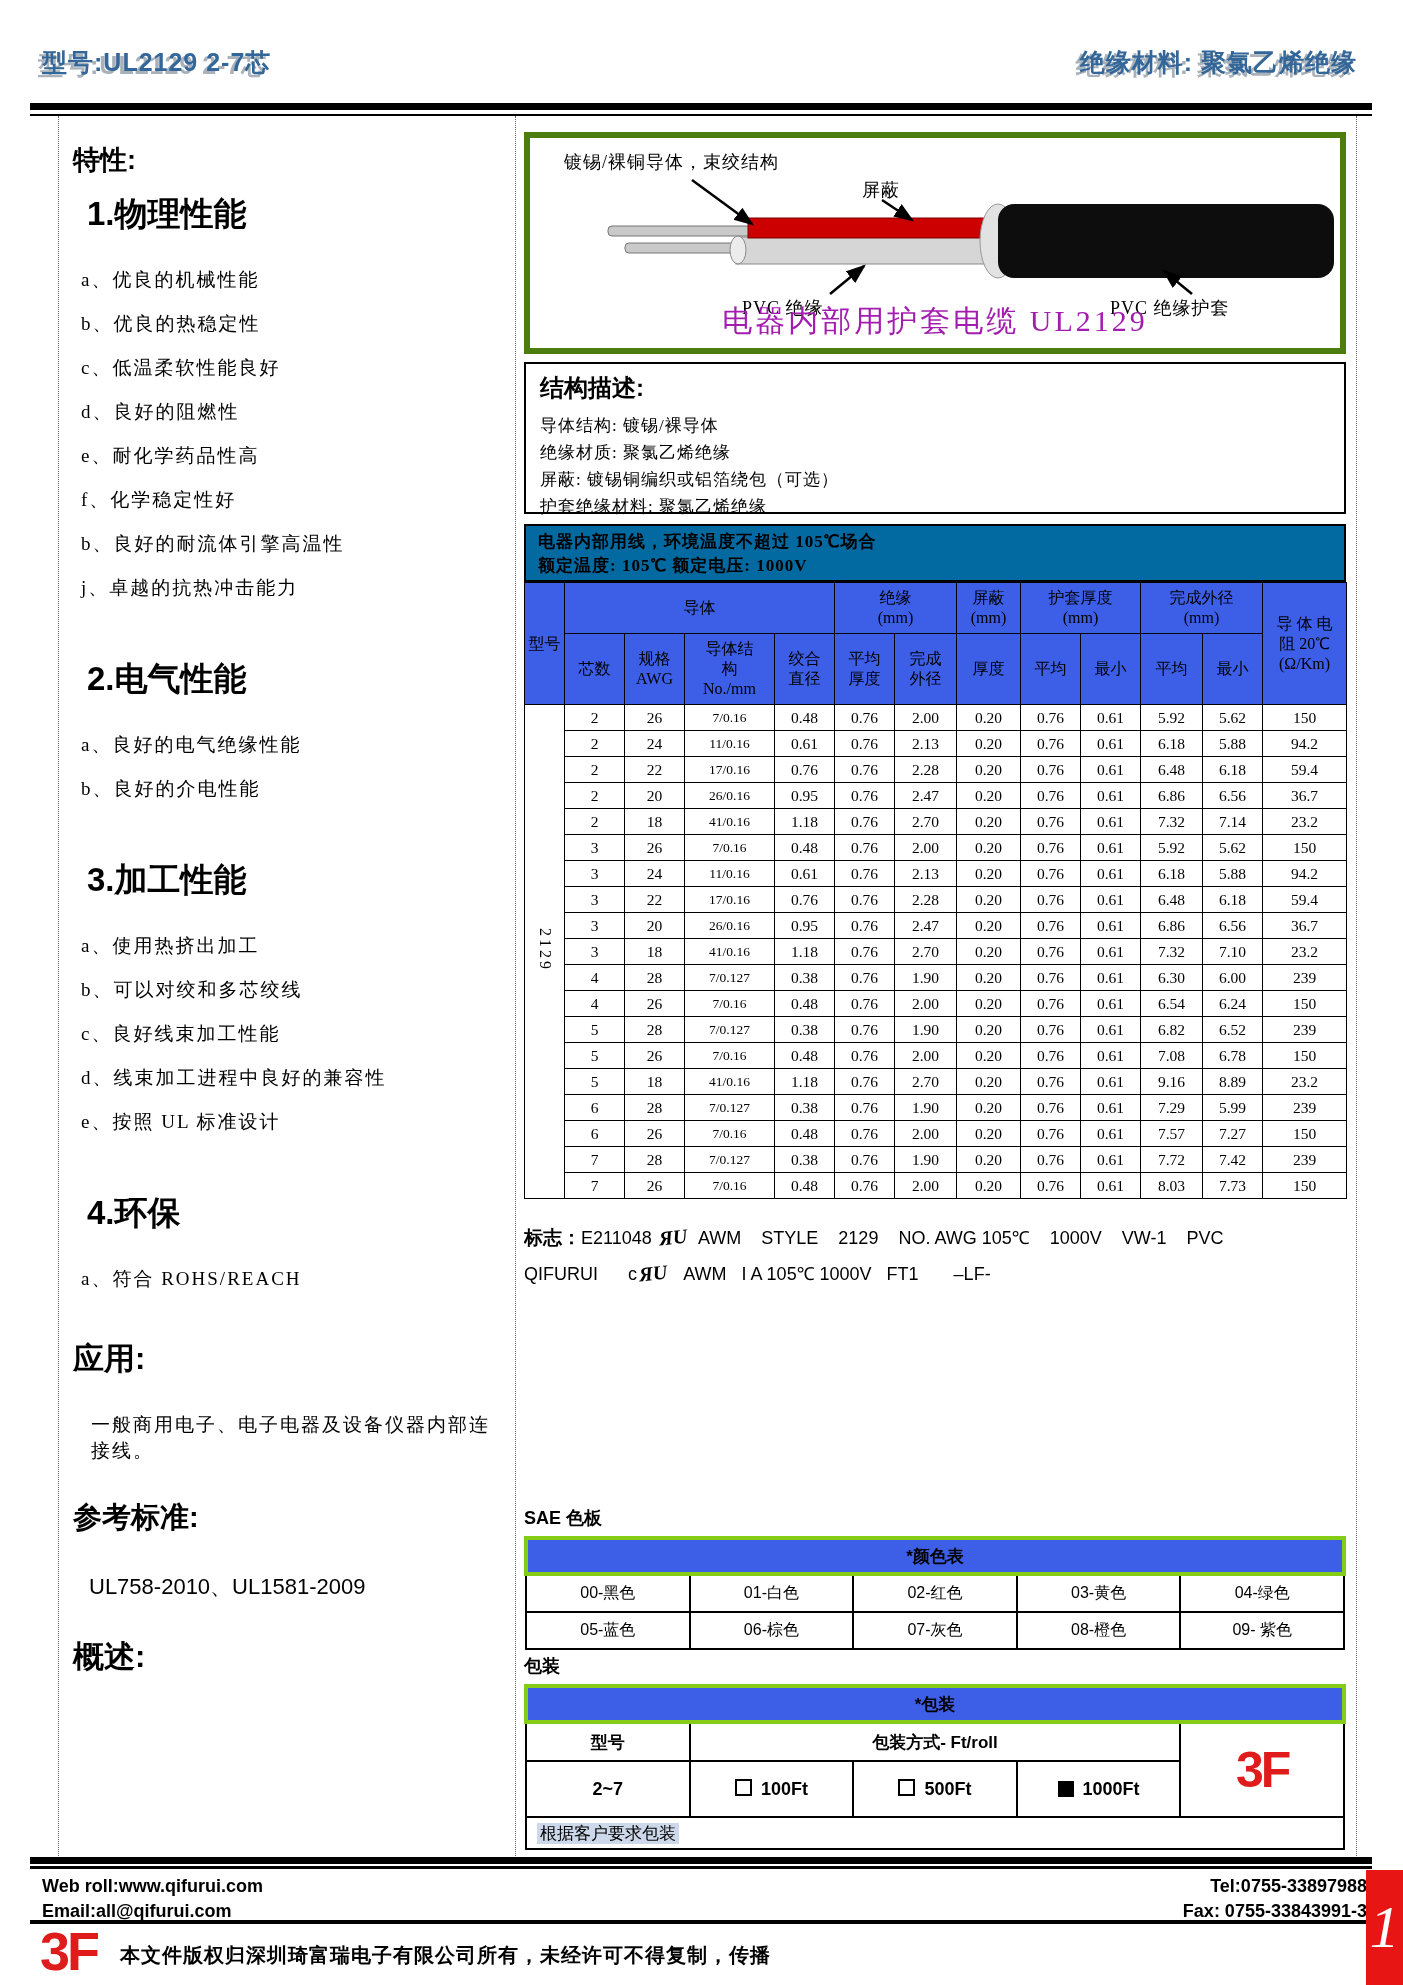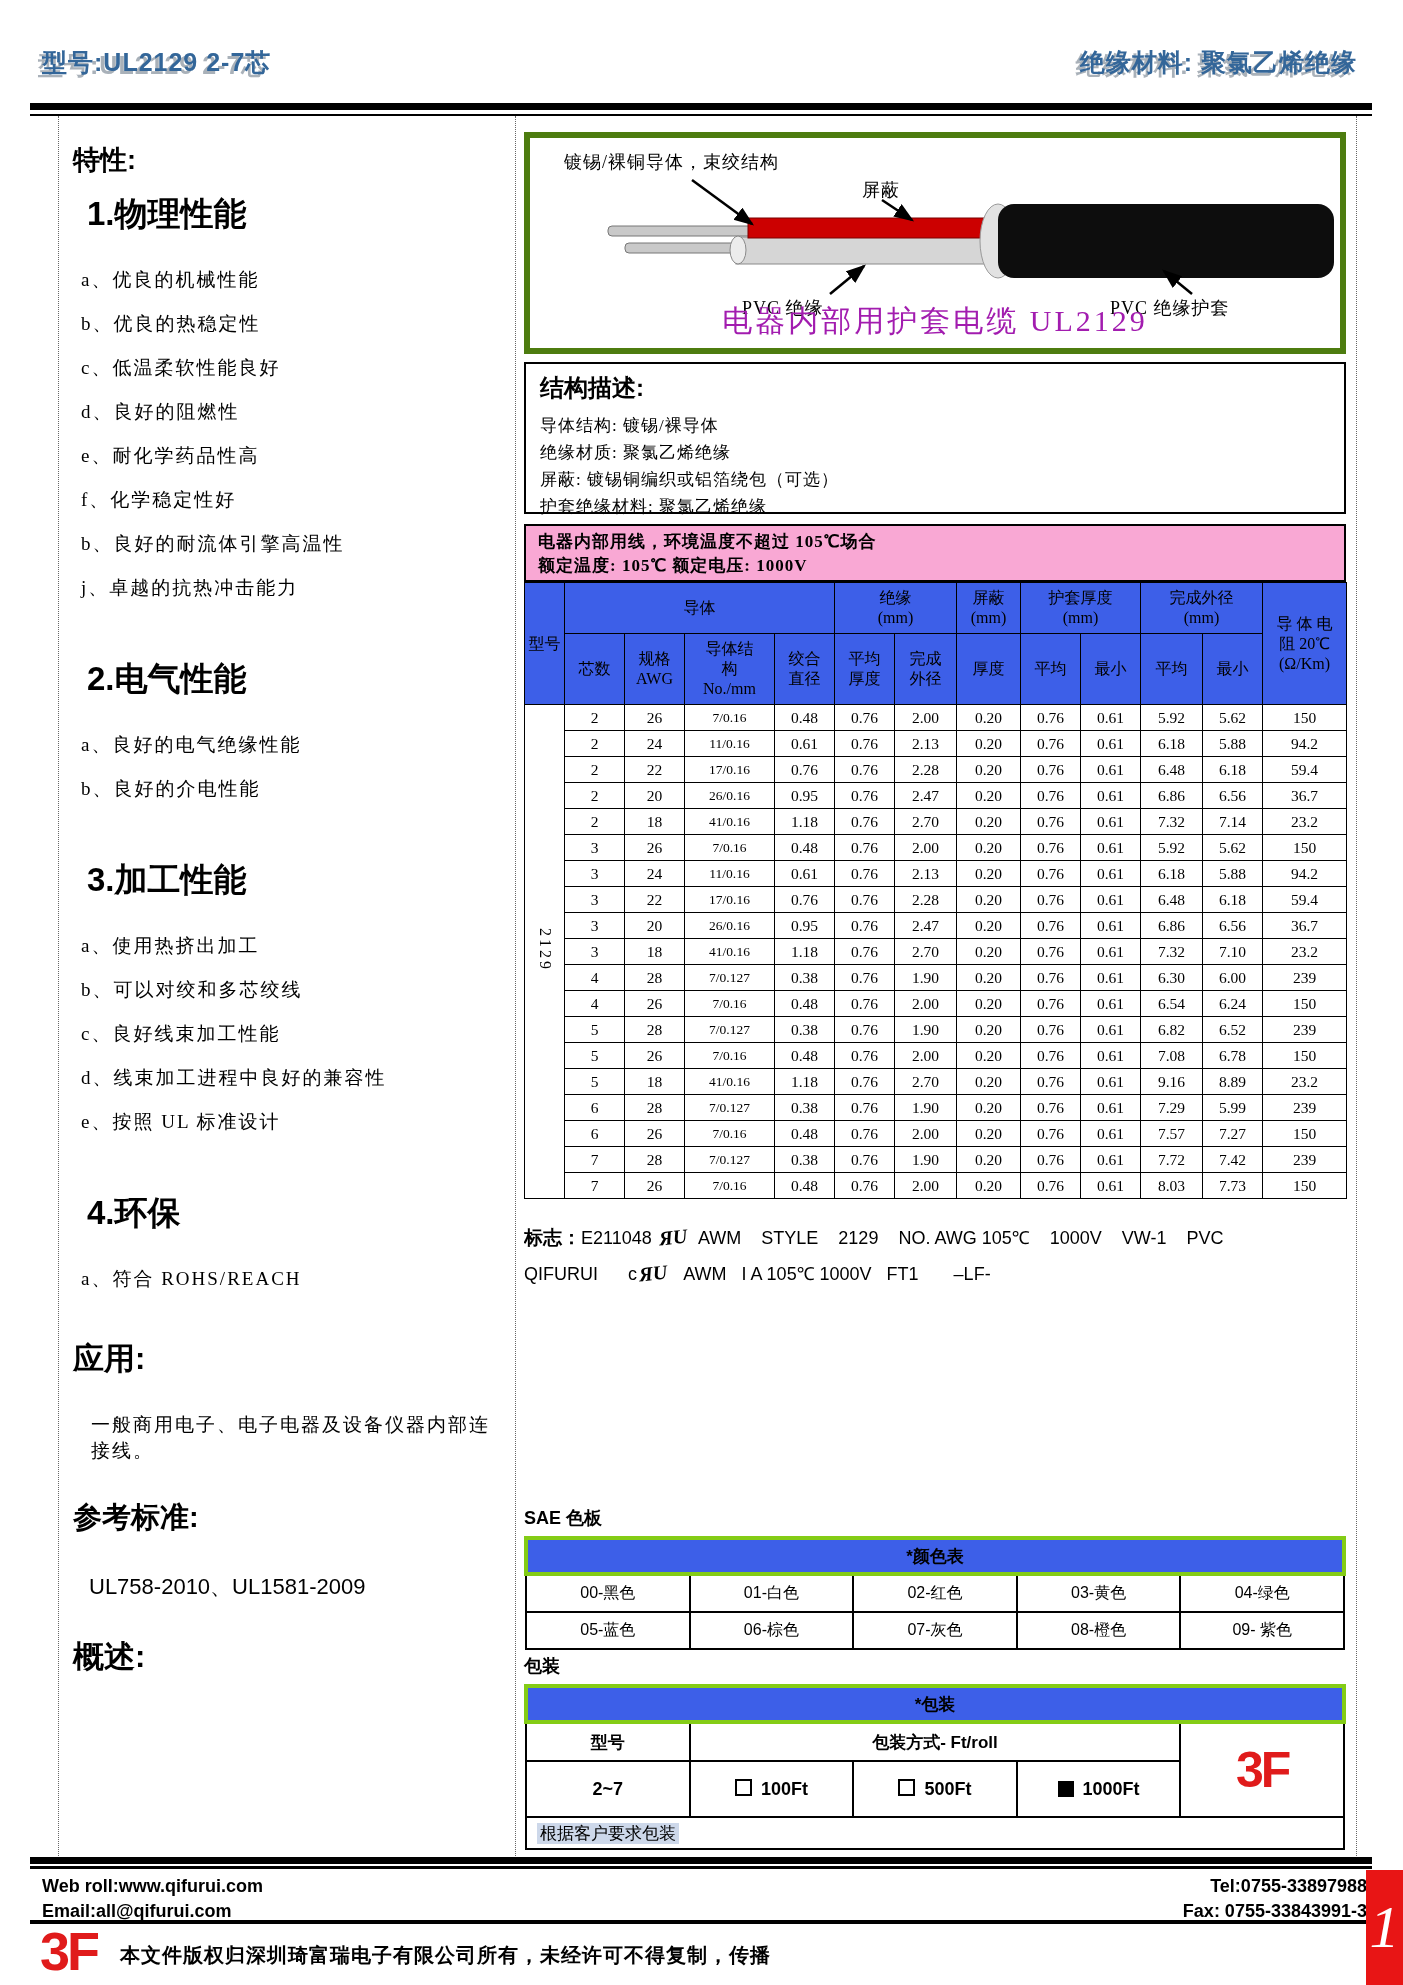--- a/index.html
+++ b/index.html
@@ -49,21 +49,21 @@
   .cable-svg{position:absolute;left:0;top:0;}
 
   
   .structure-box{position:absolute;top:246px;left:2px;width:822px;height:152px;
         border:2px solid #000;box-sizing:border-box;padding:6px 14px;}
   .structure-title{font:bold 24px "Liberation Sans",sans-serif;margin:2px 0 8px;}
   .structure-line{font-size:17px;line-height:27px;letter-spacing:1px;}
 
   
   .note-box{position:absolute;top:408px;left:2px;width:822px;height:58px;
-        background:#f9a8d4;border:2px solid #000;box-sizing:border-box;padding:4px 12px;}
+        background:#0369a1;border:2px solid #000;box-sizing:border-box;padding:4px 12px;}
   .note-line{font-size:17px;font-weight:600;line-height:24px;letter-spacing:1px;}
 
   
   .spec-table{position:absolute;top:466px;left:2px;width:822px;border-collapse:collapse;
         table-layout:fixed;font-family:"Liberation Serif",serif;}
   .spec-table th,.spec-table td{border:1px solid #000;text-align:center;padding:0;overflow:hidden;}
   .spec-table thead th{background:#3d5fe8;font-weight:normal;font-size:16px;
         white-space:pre-line;line-height:20px;}
   .spec-table thead tr:first-child th{height:50px;}
   .spec-table thead tr:last-child th{height:70px;}

